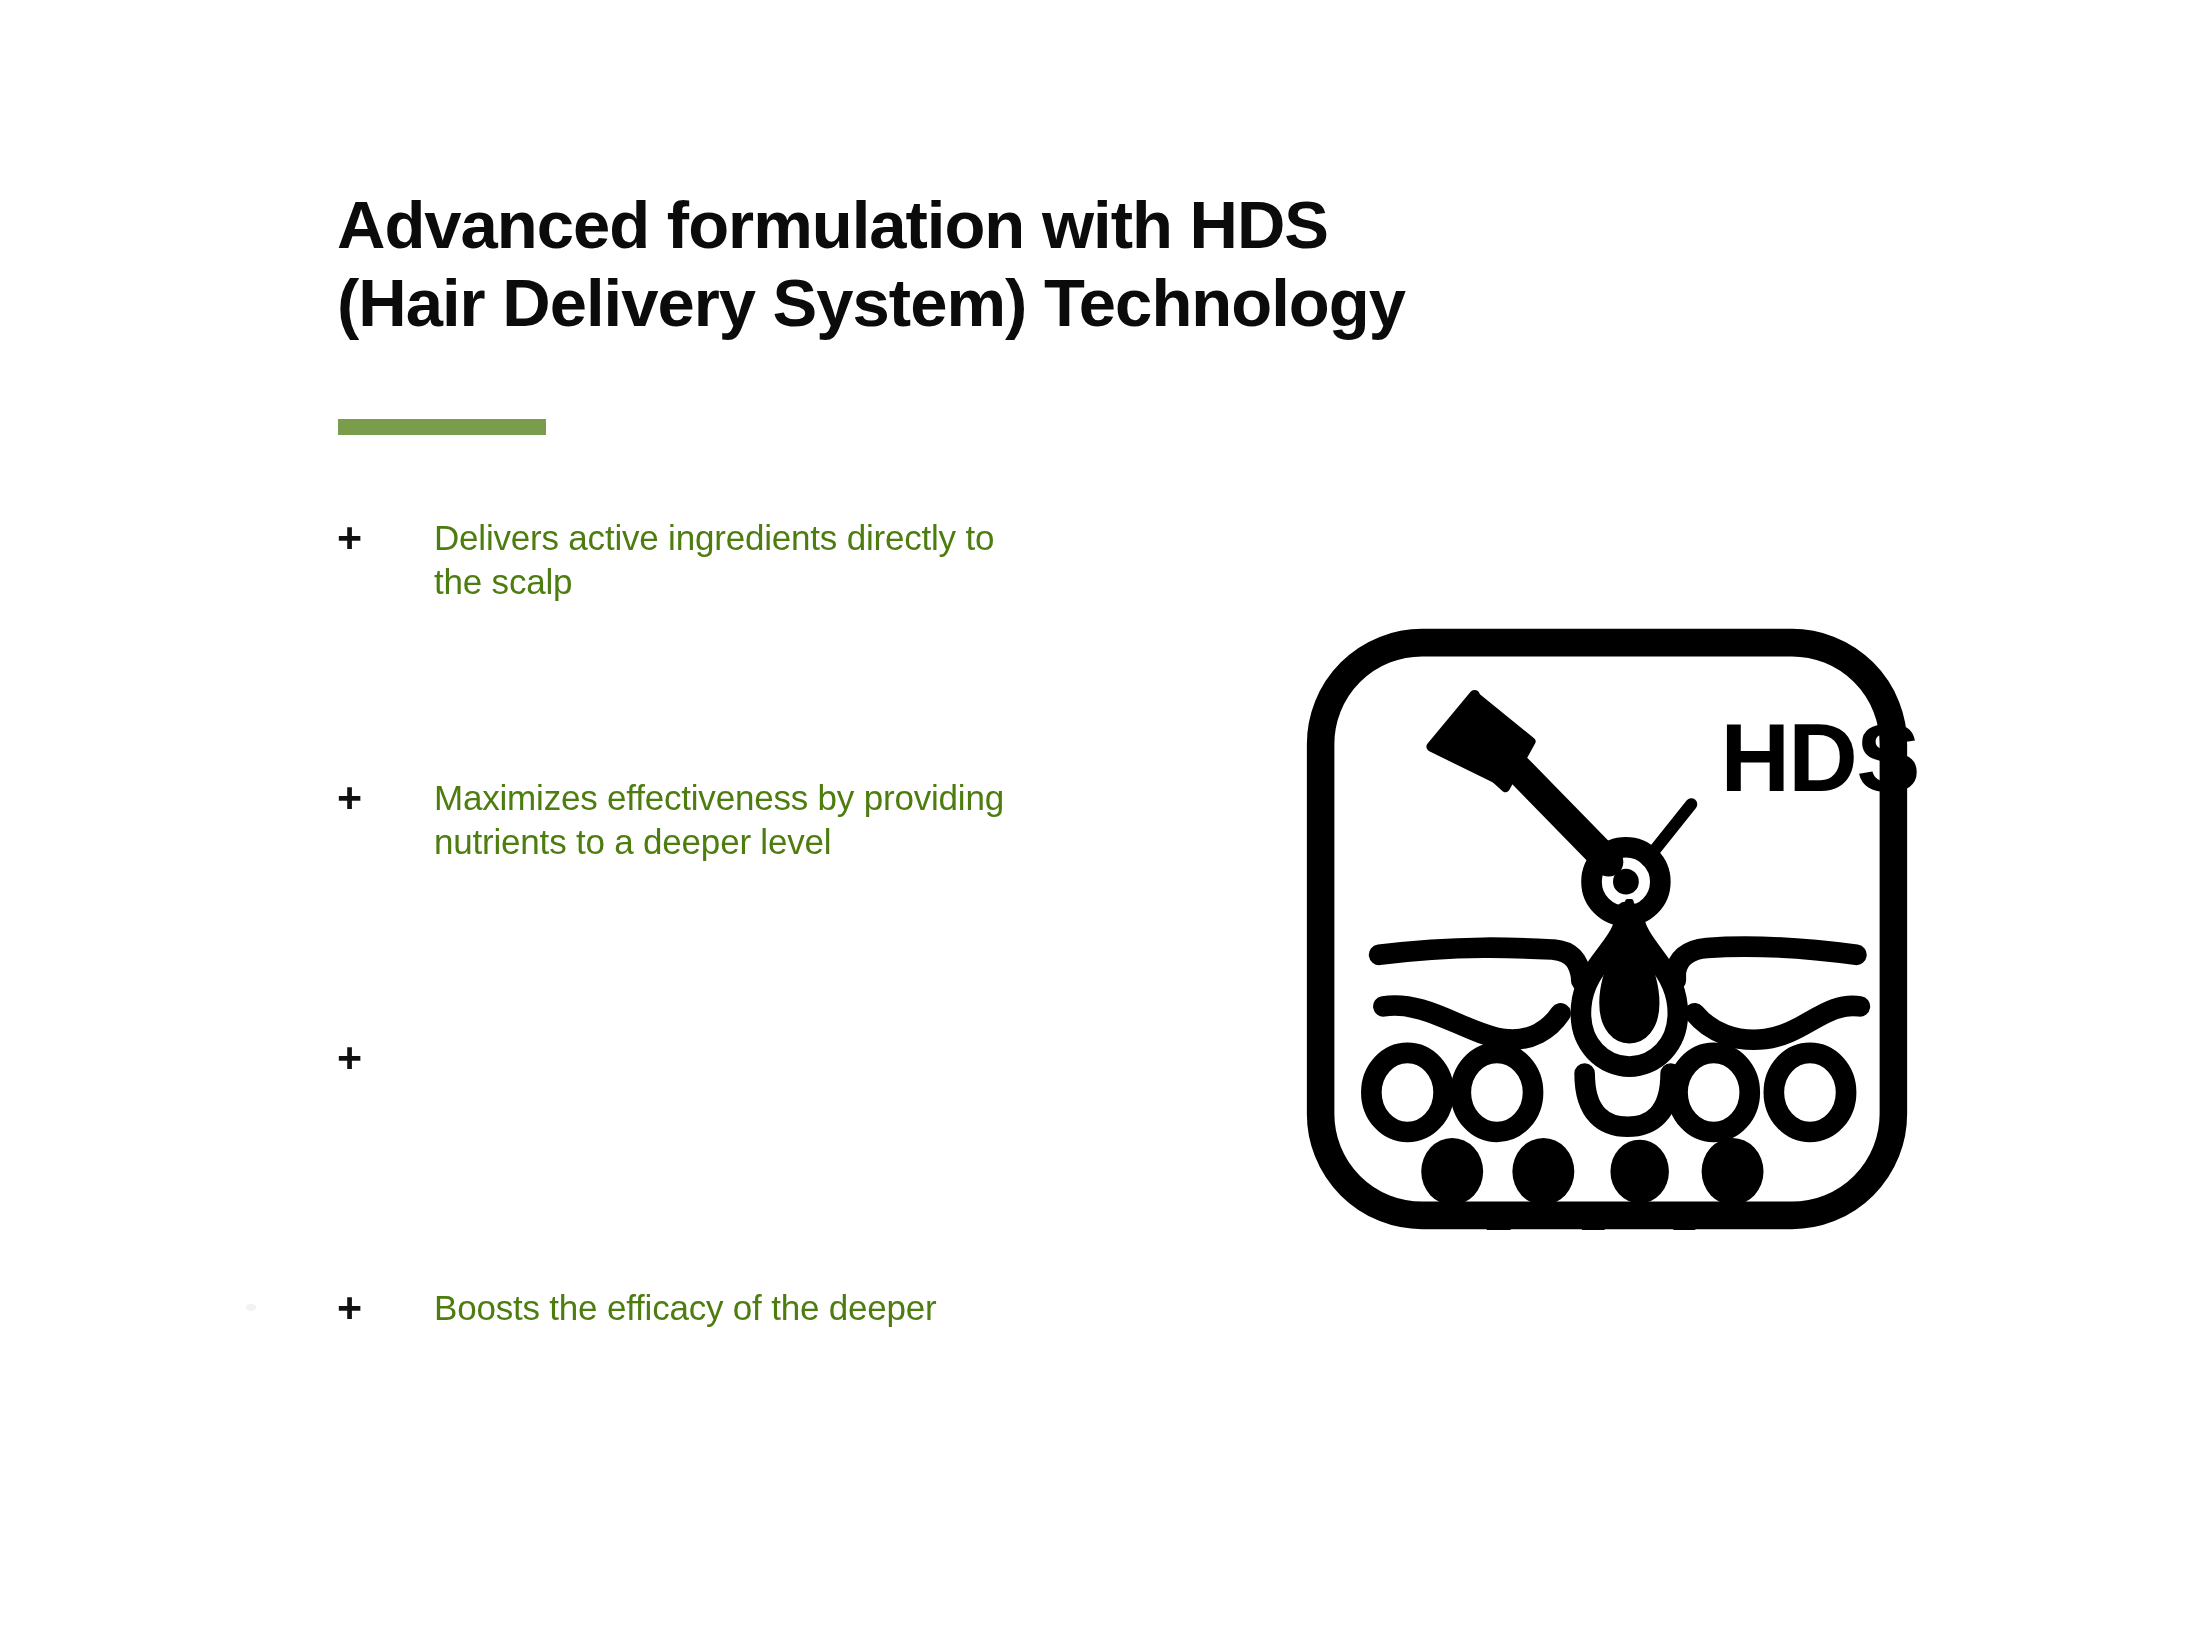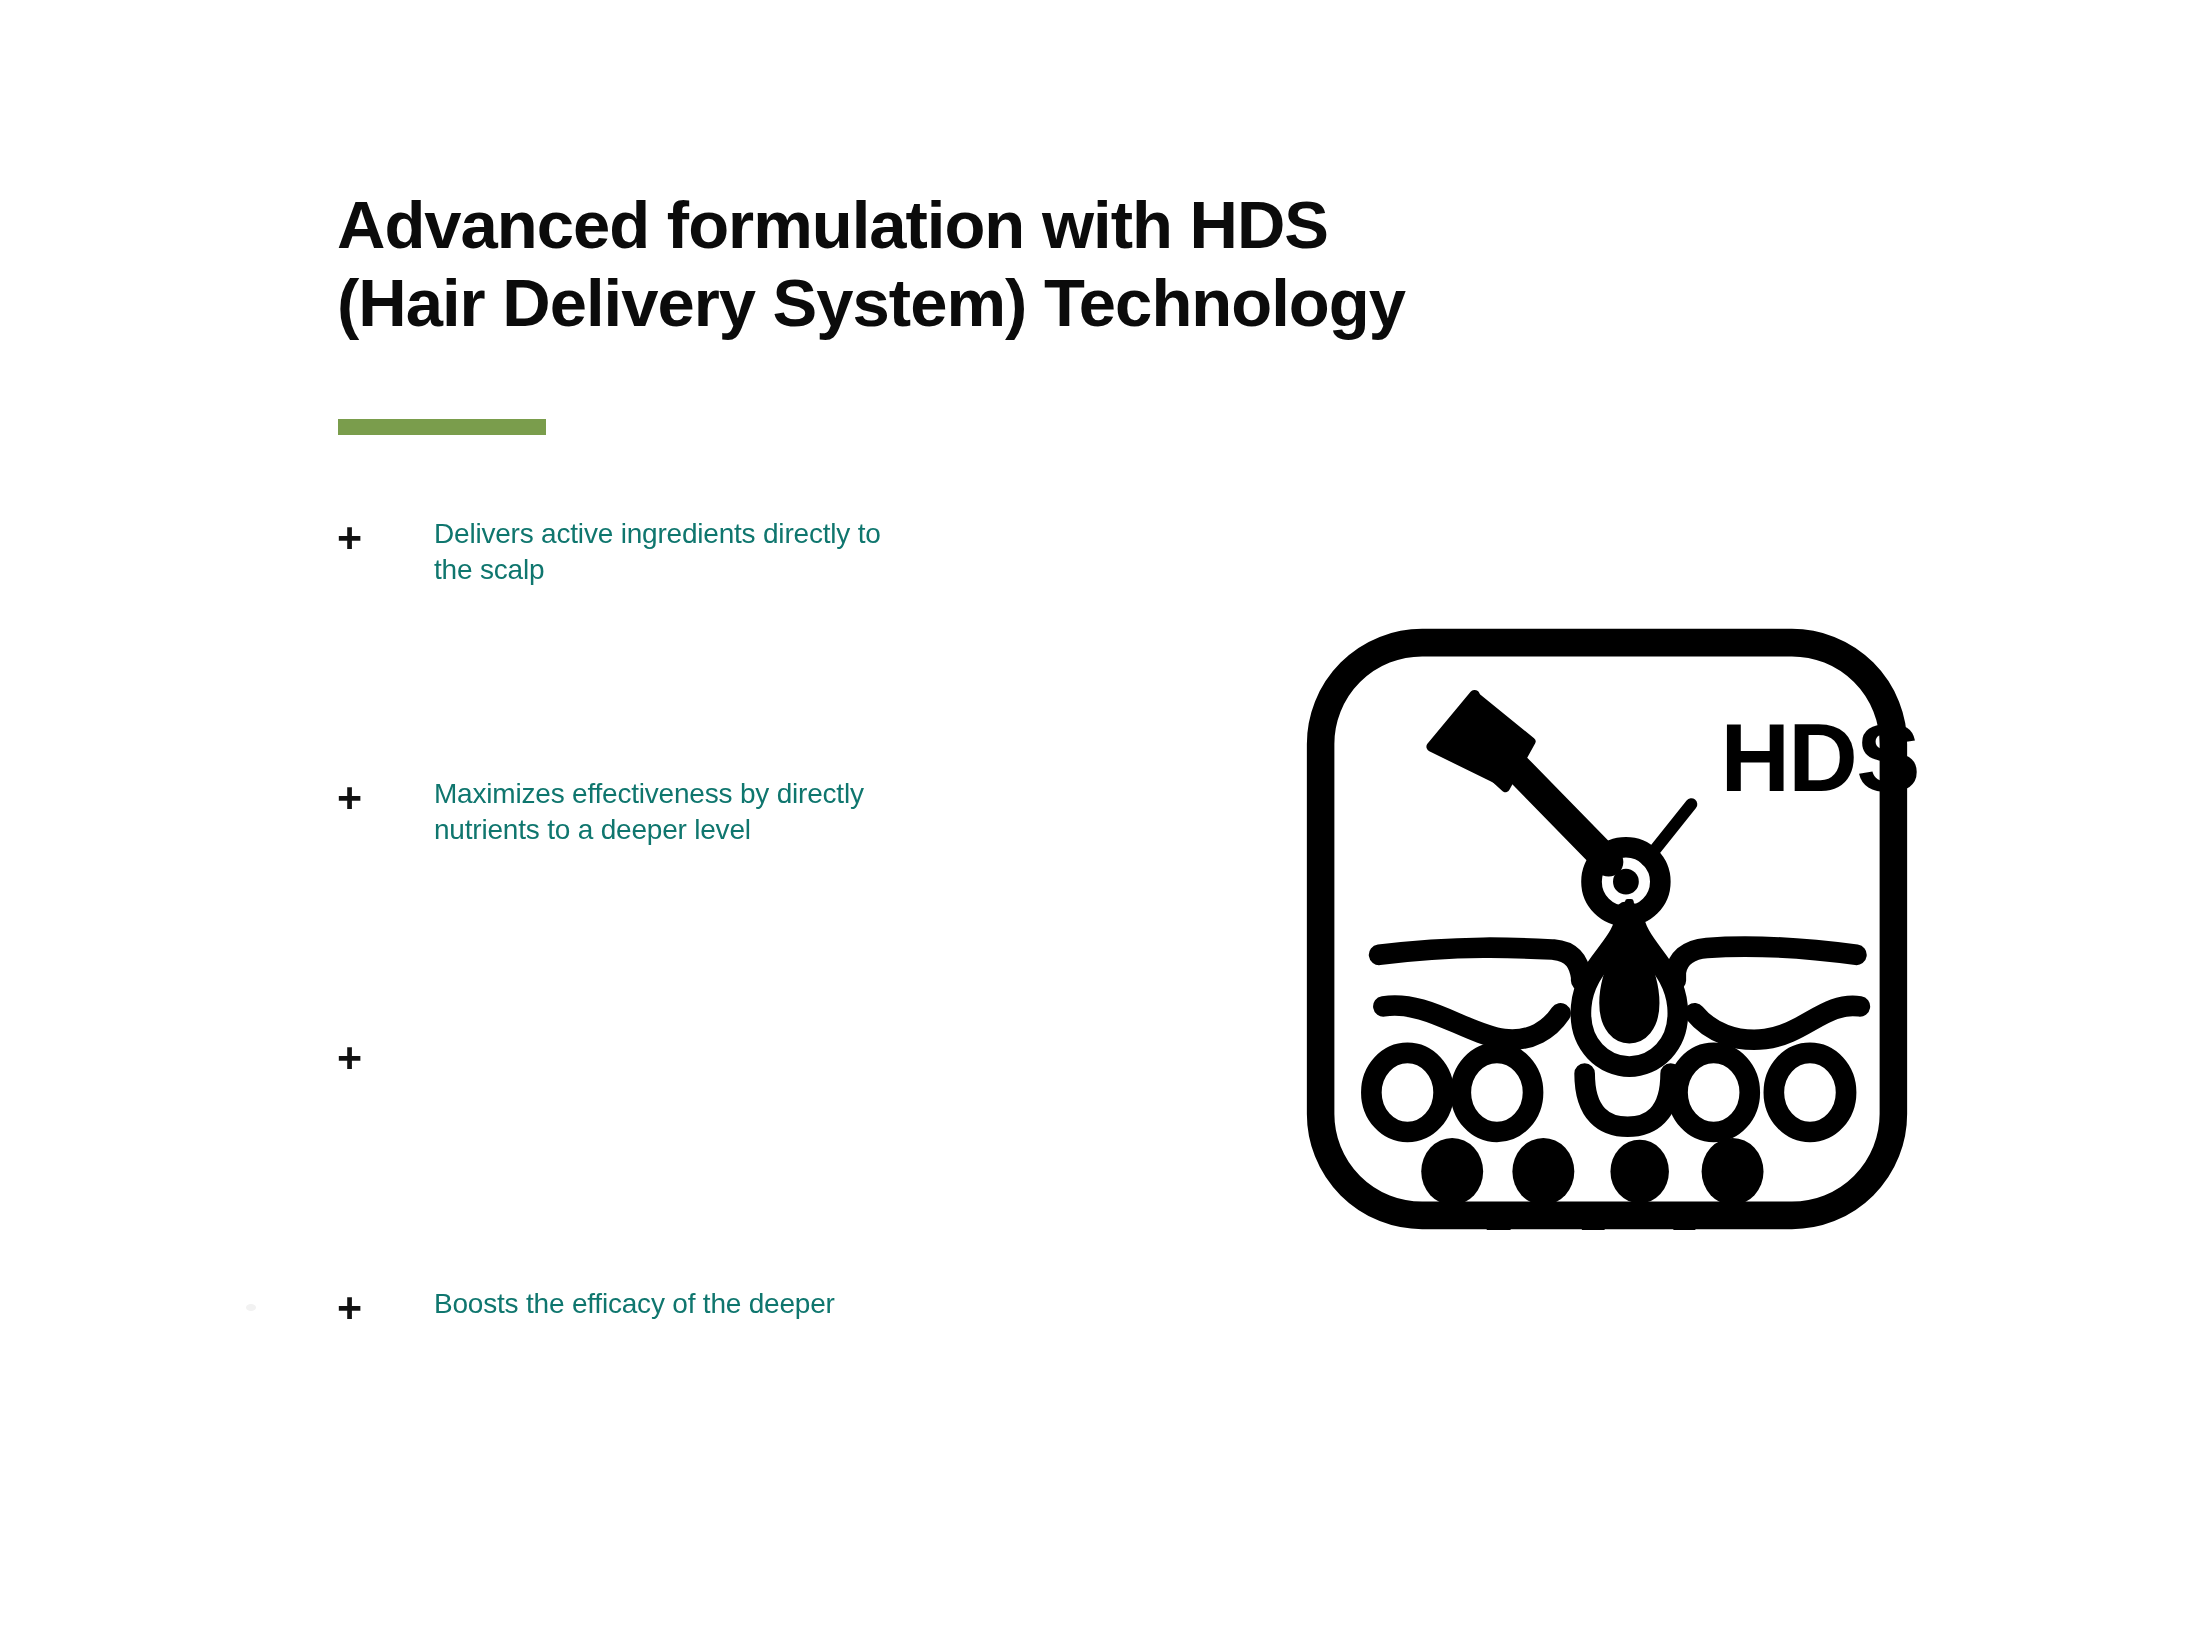--- a/index.html
+++ b/index.html
@@ -68,23 +68,23 @@
     font-size: 43px;
     font-weight: 700;
     line-height: 1.0;
     color: #111111;
     font-family: "Liberation Sans", sans-serif;
   }
   .bullet-row .btext {
     display: block;
     margin-left: 97px;
     font-family: "Liberation Sans", sans-serif;
-    font-size: 28px;
+    font-size: 35px;
     line-height: 1.27;
-    color: #0f766e;
+    color: #4d7c0f;
     white-space: pre-line;
     letter-spacing: -0.2px;
   }
 
   .b1 { position: absolute; left: 0; top: 0px; }
   .b2 { position: absolute; left: 0; top: 260px; }
   .b3 { position: absolute; left: 0; top: 520px; }
   .b4 { position: absolute; left: 0; top: 770px; }
 
   
@@ -123,21 +123,21 @@
   <div class="bullets">
 
     <div class="bullet-row b1">
       <span class="plus">+</span>
       <span class="btext">Delivers active ingredients directly to
 the scalp</span>
     </div>
 
     <div class="bullet-row b2">
       <span class="plus">+</span>
-      <span class="btext">Maximizes effectiveness by directly
+      <span class="btext">Maximizes effectiveness by providing
 nutrients to a deeper level</span>
     </div>
 
     <div class="bullet-row b3">
       <span class="plus">+</span>
     </div>
 
     <div class="bullet-row b4">
       <span class="plus">+</span>
       <span class="btext">Boosts the efficacy of the deeper</span>

